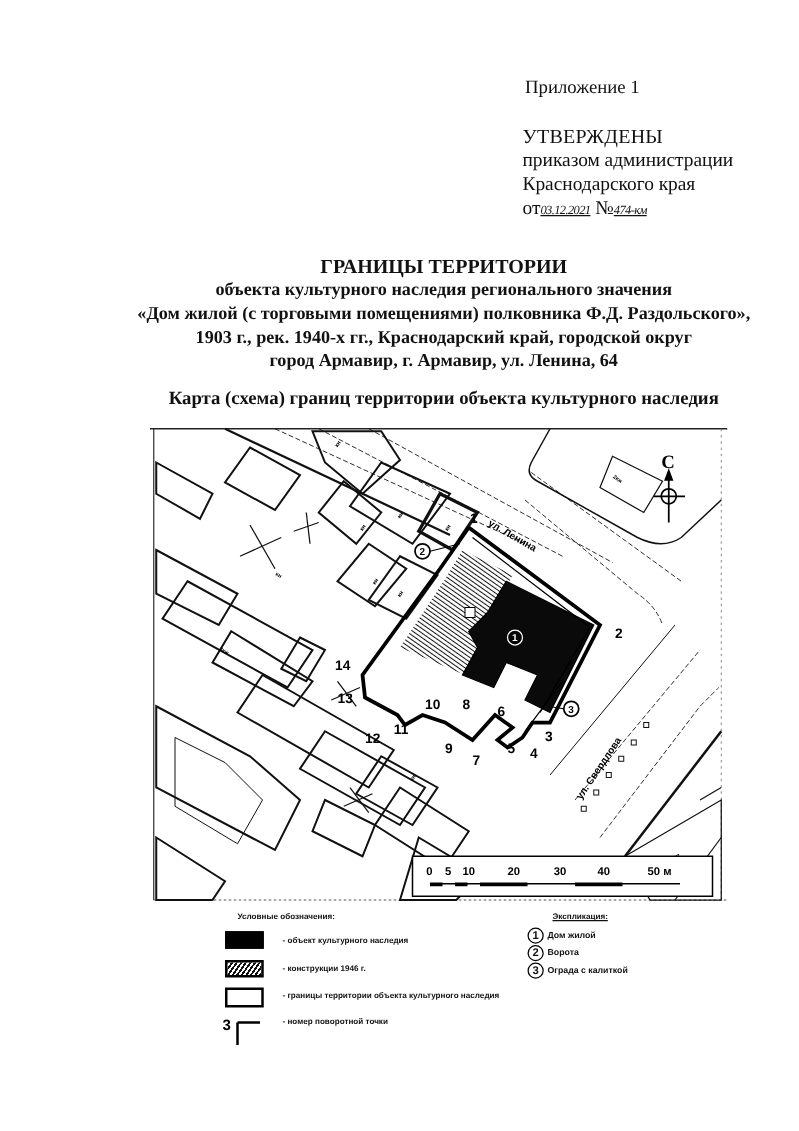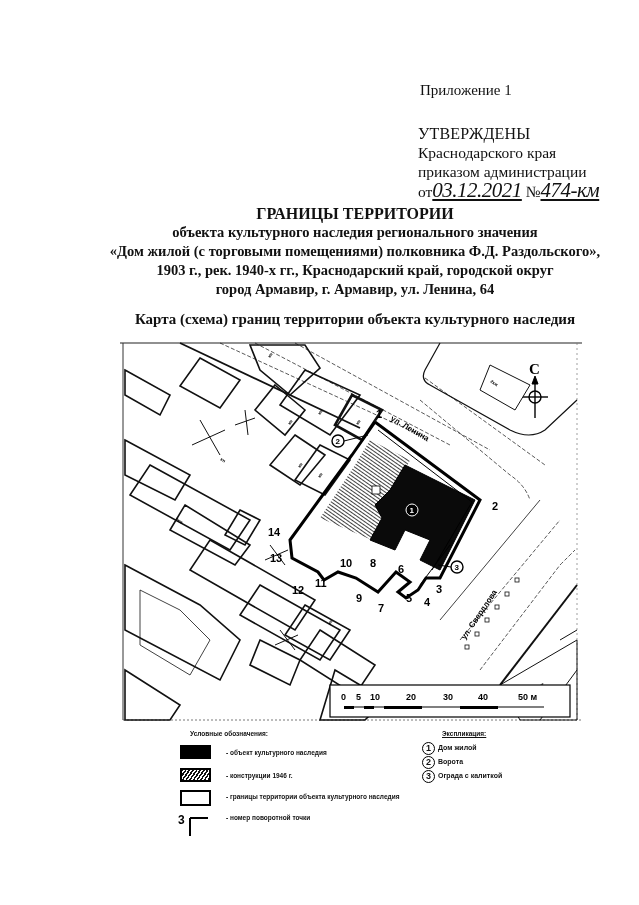--- a/index.html
+++ b/index.html
@@ -1,43 +1,43 @@
 <!DOCTYPE html>
 <html><head>
 <meta charset="utf-8">
 <style>
   html, body { margin: 0; padding: 0; background: #ffffff; }
   body { width: 639px; height: 905px; position: relative; overflow: hidden; font-family: "Liberation Serif", serif; color: #111; }
   .abs { position: absolute; }
-  .appendix { left: 420px; top: 62px; font-size: 15px; margin-top: 20px; }
+  .appendix { left: 420px; top: 62px; font-size: 15px; }
   .approved { left: 418px; top: 100px; font-size: 15.5px; line-height: 19px; }
-  .approved .hd { font-size: 16px; letter-spacing: 0.2px; margin-top: 24px; }
-  .sig { font-family: "Liberation Serif", serif; font-style: italic; text-decoration: underline; font-size: 21px; letter-spacing: -0.5px; }
+  .approved .hd { font-size: 16px; letter-spacing: 0.2px; }
+  .sig { font-family: "Liberation Serif", serif; font-style: italic; text-decoration: underline; font-size: 10px; letter-spacing: -0.5px; }
   .title-block { left: 60px; width: 590px; top: 204px; text-align: center; font-weight: bold; font-size: 14.5px; line-height: 19px; }
   .title-block .main { font-size: 16px; }
   .subtitle { left: 60px; width: 590px; top: 311px; text-align: center; font-weight: bold; font-size: 15px; }
   .map { left: 120px; top: 340px; }
   .legend { left: 178px; top: 728px; font-family: "Liberation Sans", sans-serif; font-size: 6.5px; }
   .leg-title { position: absolute; left: 12px; top: 2px; font-weight: bold; font-size: 6.5px; white-space: nowrap; }
   .leg-row { position: absolute; left: 0; white-space: nowrap; }
   .swatch { position: absolute; left: 2px; width: 31px; height: 14px; border: 2px solid #000; box-sizing: border-box; }
   .leg-text { position: absolute; left: 48px; font-weight: bold; font-size: 6.5px; white-space: nowrap; }
   .expl { left: 422px; top: 728px; font-family: "Liberation Sans", sans-serif; font-size: 7px; }
   .expl-title { position: absolute; left: 20px; top: 2px; font-weight: bold; font-size: 6.5px; text-decoration: underline; white-space: nowrap; }
   .expl-row { position: absolute; left: 0; white-space: nowrap; font-weight: bold; font-size: 7px; }
   .circ { display: inline-block; width: 11px; height: 11px; border: 1.5px solid #000; border-radius: 50%; text-align: center; line-height: 11px; font-size: 9px; margin-right: 3px; vertical-align: middle; }
 </style>
 </head>
 <body>
 
 <div class="abs appendix">Приложение 1</div>
 <div class="abs approved">
   <div class="hd">УТВЕРЖДЕНЫ</div>
+  <div>приказом администрации</div>
   <div>Краснодарского края</div>
-  <div>приказом администрации</div>
   <div>
     <span>от</span><span class="sig">03.12.2021</span>
     <span>№</span><span class="sig">474-км</span>
   </div>
 </div>
 
 <div class="abs title-block">
   <div class="main">ГРАНИЦЫ ТЕРРИТОРИИ</div>
   <div>объекта культурного наследия регионального значения</div>
   <div>«Дом жилой (с торговыми помещениями) полковника Ф.Д. Раздольского»,</div>

